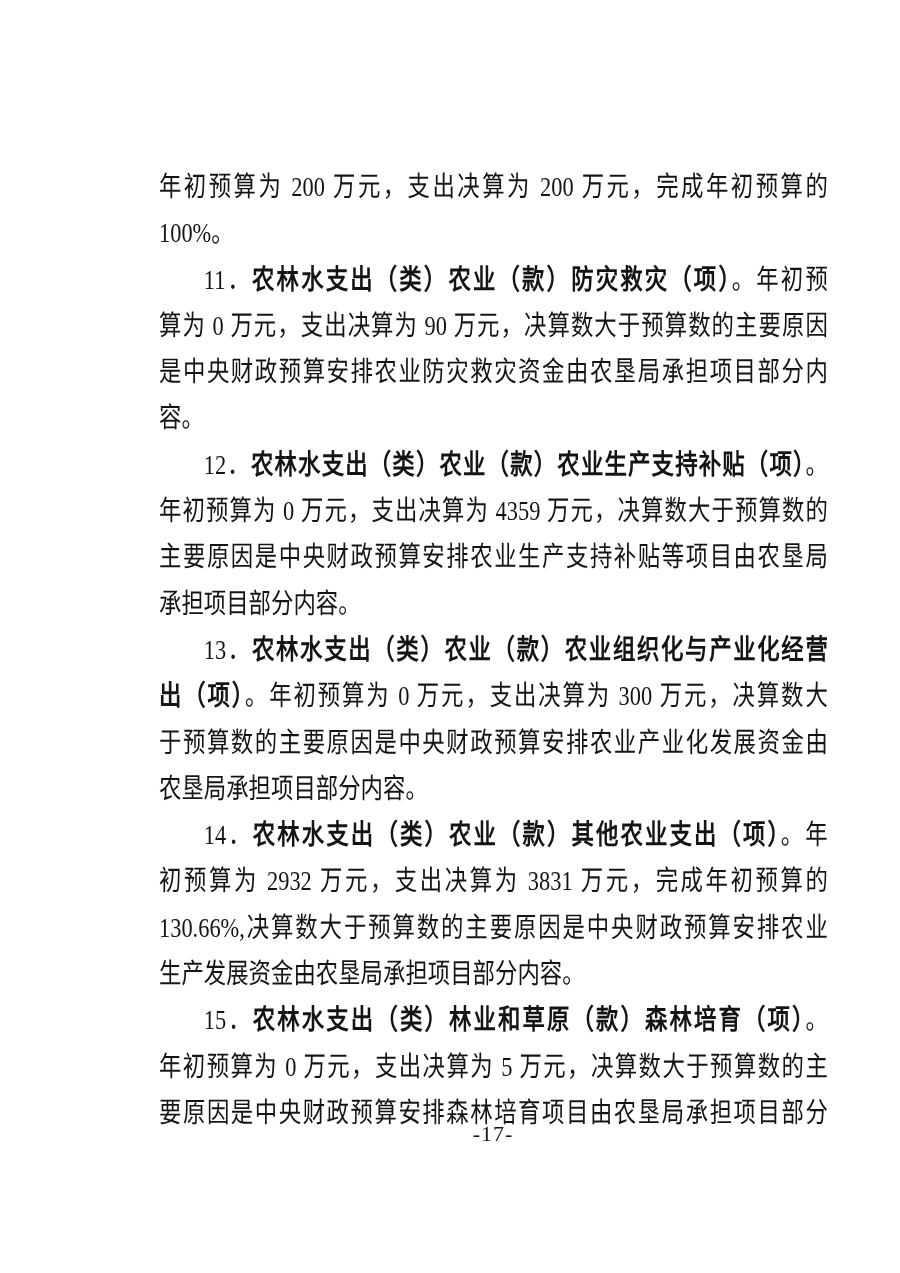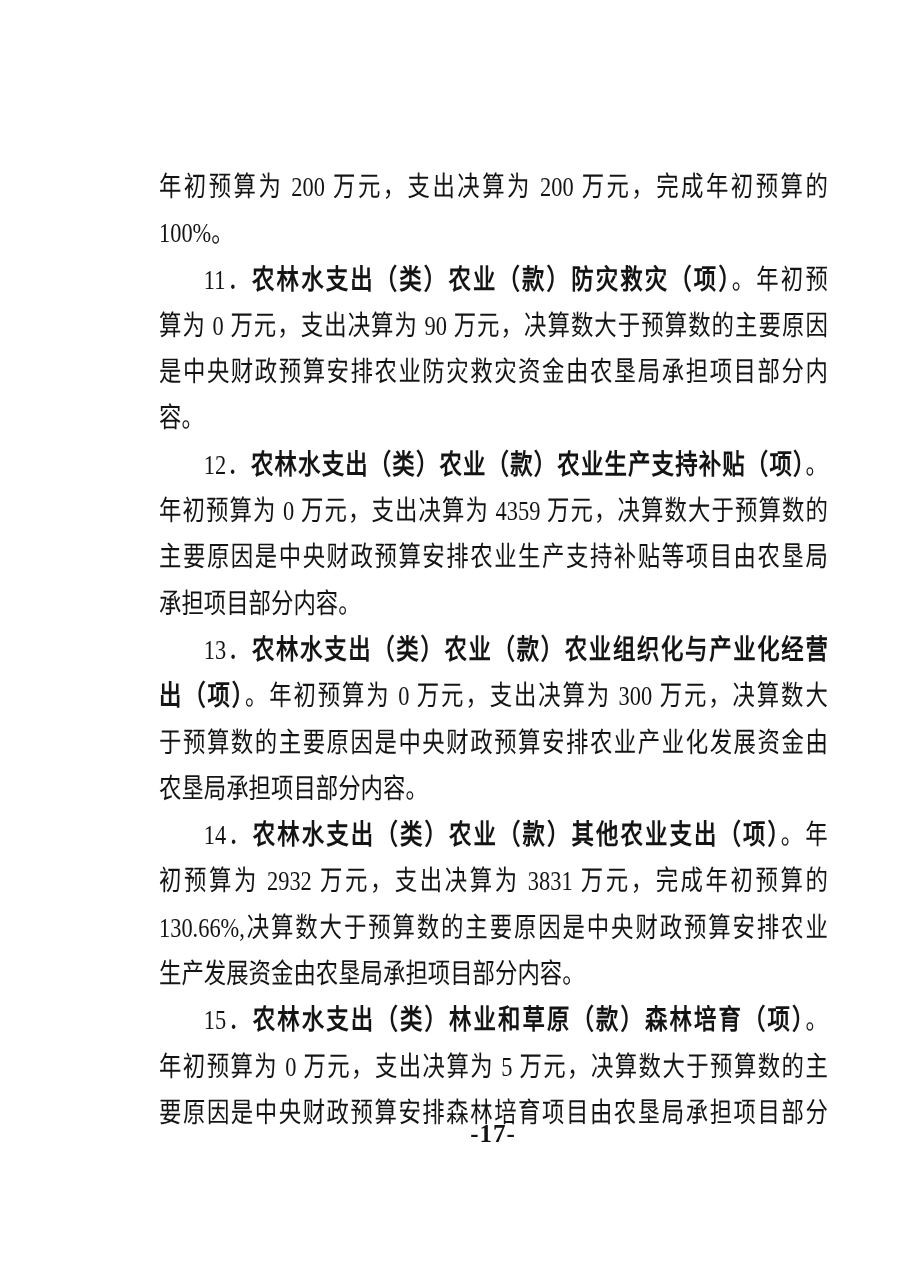--- a/index.html
+++ b/index.html
@@ -38,24 +38,23 @@
   }
   .line.indent{
     text-indent:56px;
   }
   .b{font-weight:700;}
   .pagenum{
     position:absolute;
     left:122px;top:1120px;
     width:668px;
     text-align:center;
-    font-size:25px;
+    font-size:22px;
     line-height:28px;
     letter-spacing:1px;
-    font-weight:bold;
   }
   .scan-dash{
     position:absolute;
     left:881px;top:1078px;
     height:194px;width:0;
     border-left:3px dashed var(--artifact);
     opacity:.55;
   }
 </style>
 </head>

